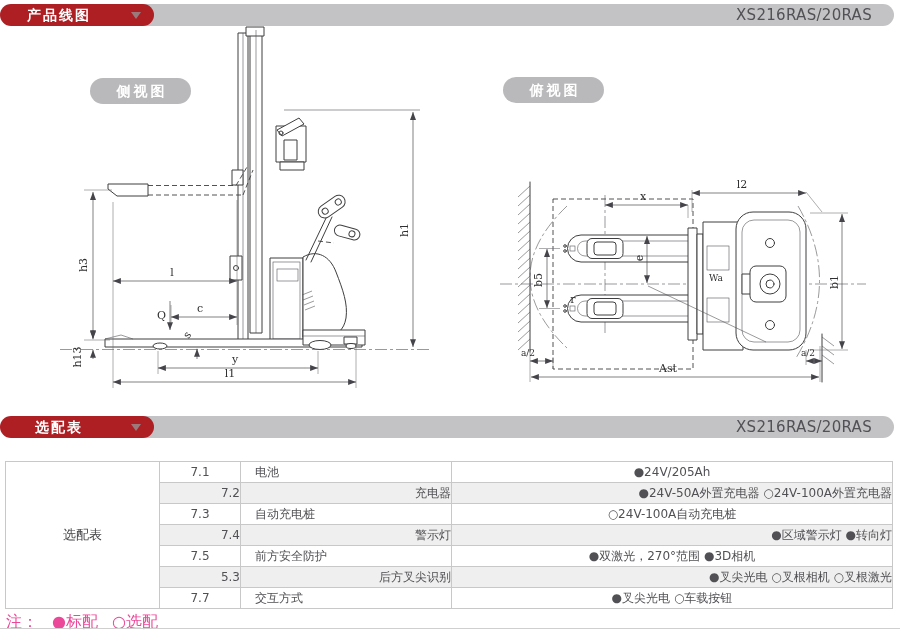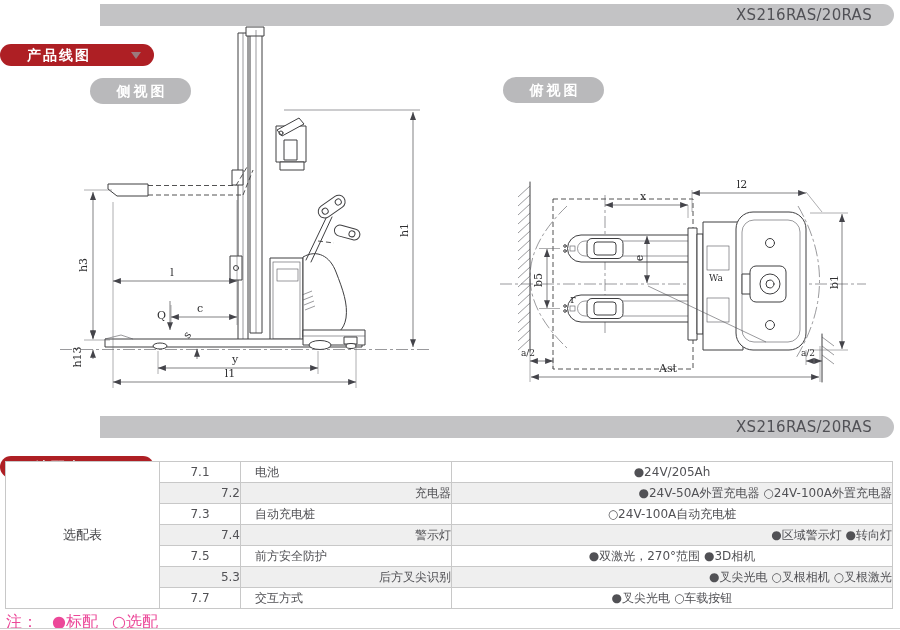--- a/index.html
+++ b/index.html
@@ -5,21 +5,21 @@
   html,body{margin:0;padding:0;background:#fff;}
   .page{position:relative;width:900px;height:630px;background:#fff;overflow:hidden;
         font-family:"DejaVu Sans","Liberation Sans",sans-serif;}
   
   .bar{position:absolute;left:0;width:900px;height:22px;}
   .bar-gray{position:absolute;left:100px;right:6px;top:0;bottom:0;background:#c3c3c5;
             border-radius:0 11px 11px 0;}
   .bar-code{position:absolute;right:22px;top:0;line-height:22px;font-size:15px;color:#515156;
             letter-spacing:.3px;}
   .bar-red{position:absolute;left:0;top:0;width:154px;height:22px;background:#ae1f24;
-           border-radius:11px;margin-top:40px;}
+           border-radius:11px;}
   .bar-title{position:absolute;left:0;width:118px;text-align:center;line-height:22px;color:#fff;
              font-size:14px;font-weight:bold;letter-spacing:2px;}
   .bar-tri{position:absolute;right:13px;top:8px;width:0;height:0;
            border-left:5.5px solid transparent;border-right:5.5px solid transparent;
            border-top:7px solid #9b7a7c;}
   
   .view-pill{position:absolute;width:101px;height:26px;background:#b9b9bb;border-radius:13px;
              color:#fff;font-size:14px;font-weight:bold;text-align:center;line-height:26px;
              letter-spacing:3px;text-indent:3px;}
   

